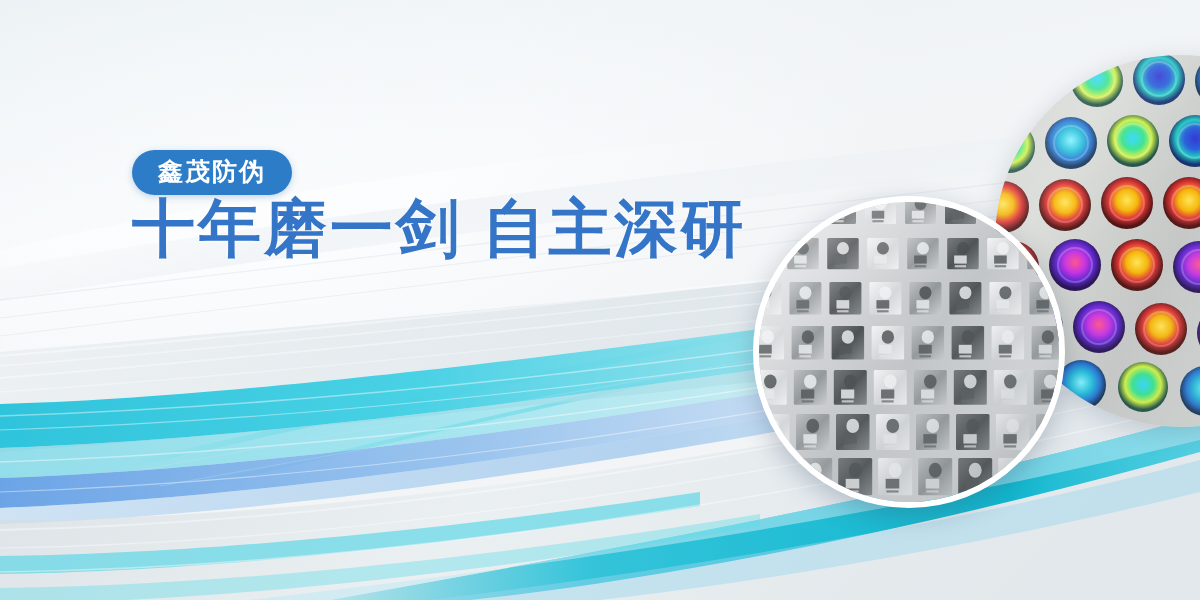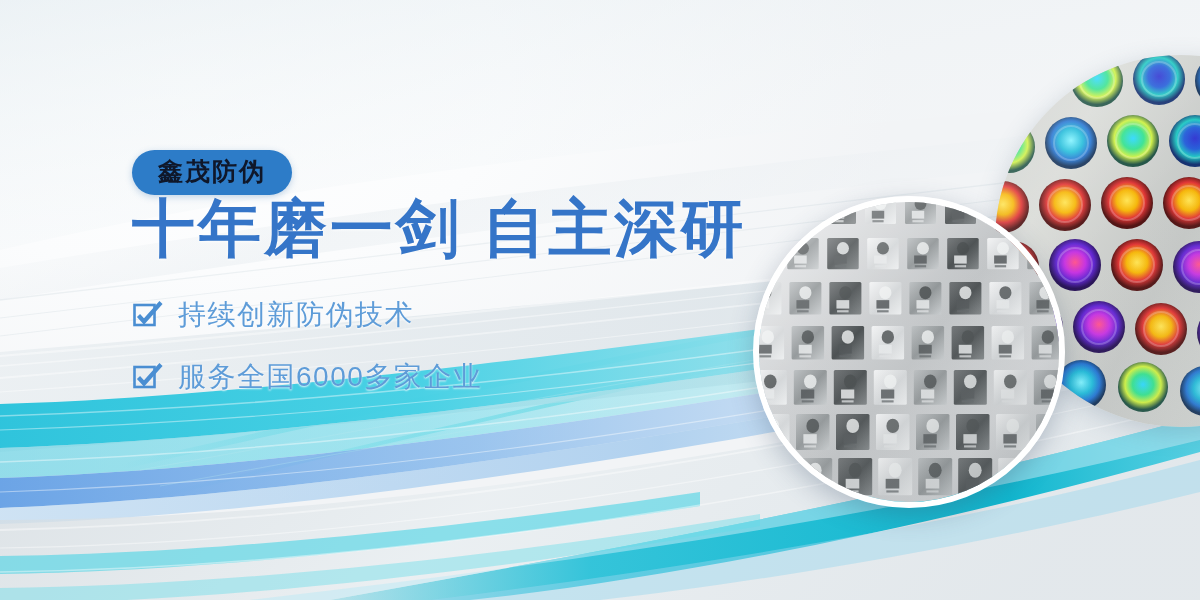--- a/index.html
+++ b/index.html
@@ -567,42 +567,19 @@
             <rect x="286.68" y="276.832" width="13.600000000000001" height="9.672" fill="#4a4f51" opacity=".85"></rect>
             <rect x="287.36" y="288.36400000000003" width="12.24" height="2.2" fill="#5a5f61" opacity=".75"></rect>
           </g>
         <rect width="300" height="300" fill="url(#sheetSheen)"></rect>
       </svg>
     </div>
   </div>
 
   <div id="content">
 
-    <div id="badge" style="background: rgb(45, 124, 200); color: #0f172a; text-align: right;">鑫茂防伪</div>
+    <div id="badge" style="background: rgb(45, 124, 200); color: #ffffff; text-align: right;">鑫茂防伪</div>
 
     <div id="headline" style="color: rgb(53, 117, 200);">十年磨一剑 自主深研</div>
 
-    <div id="bullets">
-
-      <div class="bullet">
-        <span class="chk">
-          <svg width="30" height="30" viewBox="0 0 30 30">
-            <rect x="2.5" y="5" width="20" height="20" fill="none" stroke="#4a8ed2" stroke-width="2.6"></rect>
-            <path d="M6.5,15.5 L12,21.5 L29,2.5" fill="none" stroke="#4a8ed2" stroke-width="4.2" stroke-linecap="butt" stroke-linejoin="miter"></path>
-          </svg>
-        </span>
-        <span class="bullet-label" style="color: rgb(94, 156, 216);">持续创新防伪技术</span>
-      </div>
-
-      <div class="bullet">
-        <span class="chk">
-          <svg width="30" height="30" viewBox="0 0 30 30">
-            <rect x="2.5" y="5" width="20" height="20" fill="none" stroke="#4a8ed2" stroke-width="2.6"></rect>
-            <path d="M6.5,15.5 L12,21.5 L29,2.5" fill="none" stroke="#4a8ed2" stroke-width="4.2" stroke-linecap="butt" stroke-linejoin="miter"></path>
-          </svg>
-        </span>
-        <span class="bullet-label" style="color: rgb(94, 156, 216);">服务全国6000多家企业</span>
-      </div>
-
-    </div>
   </div>
 
 </div>
 
 </body></html>

